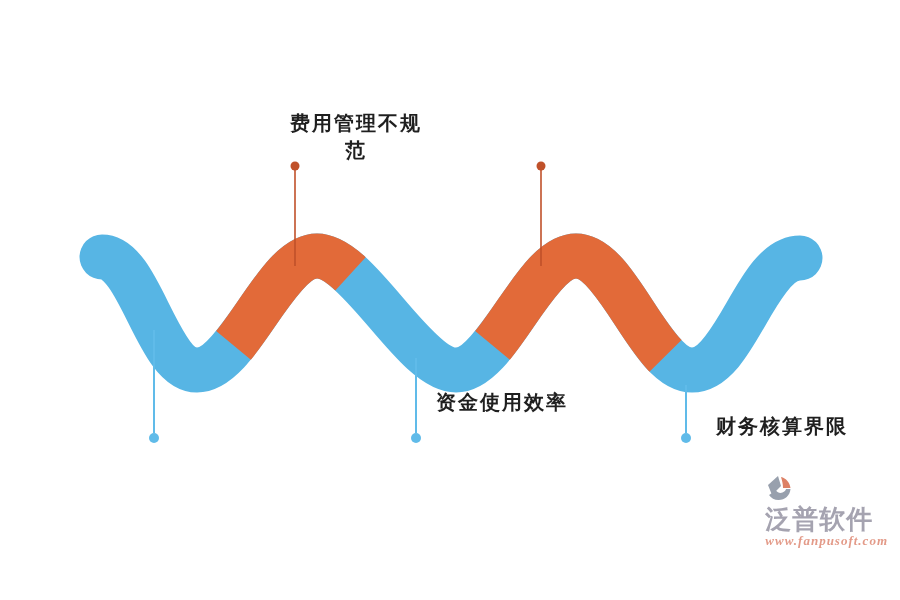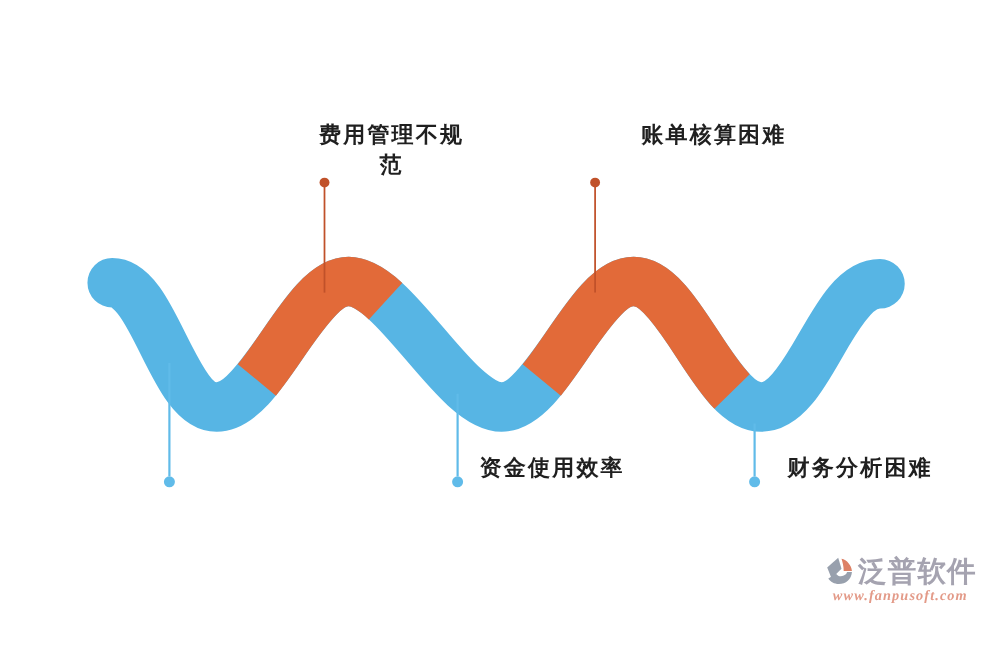--- a/index.html
+++ b/index.html
@@ -27,20 +27,21 @@
     position: absolute;
     right: 12px;
     bottom: 3px;
     text-align: center;
   }
   .logo-row {
     display: flex;
     align-items: flex-start;
     justify-content: flex-end;
     gap: 3px;
+    flex-direction: column;
   }
   .logo-name {
     font-size: 26px;
     line-height: 28px;
     font-weight: bold;
     letter-spacing: 1px;
     color: #a5a3b0;
     white-space: nowrap;
   }
   .logo-url {
@@ -88,33 +89,30 @@
 
     <line x1="686" y1="385" x2="686" y2="433" stroke-width="2" stroke="#60bbe9"></line>
     <circle cx="686" cy="438" r="5" fill="#60bbe9"></circle>
   </svg>
 
   <div class="callout-label" style="left:356px; top:110px;">
     <div>费用管理不规</div>
     <div>范</div>
   </div>
 
-  <div class="callout-label" style="left:649px; top:110px;">
-    <div>账单核算困难</div>
-  </div>
 
   <div class="callout-label" style="left:243px; top:413px;">
   </div>
 
-  <div class="callout-label" style="left:502px; top:413px;">
+  <div class="callout-label" style="left:502px; top:389px;">
     <div>资金使用效率</div>
   </div>
 
   <div class="callout-label" style="left:782px; top:413px;">
-    <div>财务分析困难</div>
+    <div>财务核算界限</div>
   </div>
 
   <div class="logo">
     <div class="logo-row">
       <svg width="28" height="28" viewBox="0 0 28 28">
         <path d="M3 11 L13 2 L16 12 L7 21 Z" fill="#98a0ad"></path>
         <path d="M16 3 C21 4 25 9 25.5 14 L18 14 C18 10 17 6 16 3 Z" fill="#dd8166"></path>
         <path d="M25.5 15 C25 21.5 20 26 13.5 26 C9.5 26 6 24 4 21 L11 16.5
                  C12.5 18.5 15 19.5 17.5 18.5 C19.5 17.7 20.8 16.5 21 15 Z" fill="#98a0ad"></path>
       </svg>

